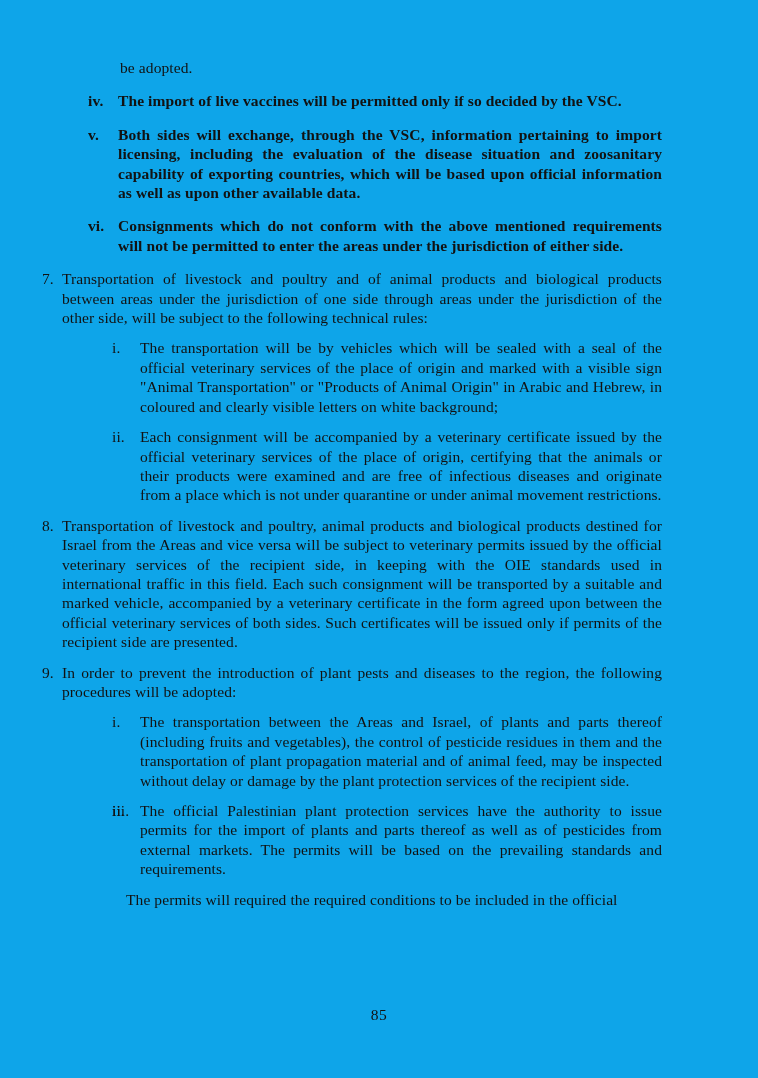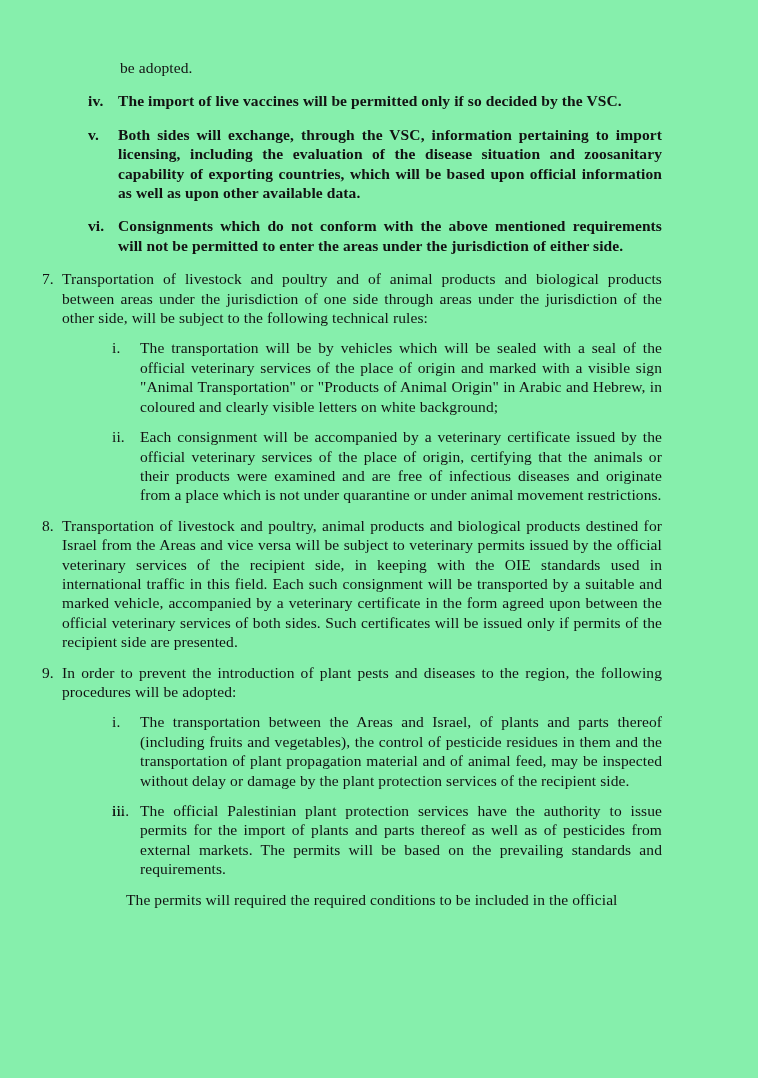--- a/index.html
+++ b/index.html
@@ -4,21 +4,21 @@
 <style>
   html, body {
     margin: 0;
     padding: 0;
     background: #ffffff;
   }
   .page {
     position: relative;
     width: 758px;
     height: 1078px;
-    background: #86efac;
+    background: #0ea5e9;
     overflow: hidden;
     font-family: "Liberation Serif", "DejaVu Serif", serif;
     color: #121212;
   }
   .content {
     position: absolute;
     top: 58px;
     left: 42px;
     width: 620px;
   }
@@ -123,13 +123,14 @@
       <span class="marker">iii.</span>
       <div class="text">The official Palestinian plant protection services have the authority to issue permits for the import of plants and parts thereof as well as of pesticides from external markets. The permits will be based on the prevailing standards and requirements.</div>
     </div>
 
     <div class="item cont2">
       <div class="text">The permits will required the required conditions to be included in the official</div>
     </div>
 
   </div>
 
+  <div class="page-number">85</div>
 </div>
 
 </body></html>

